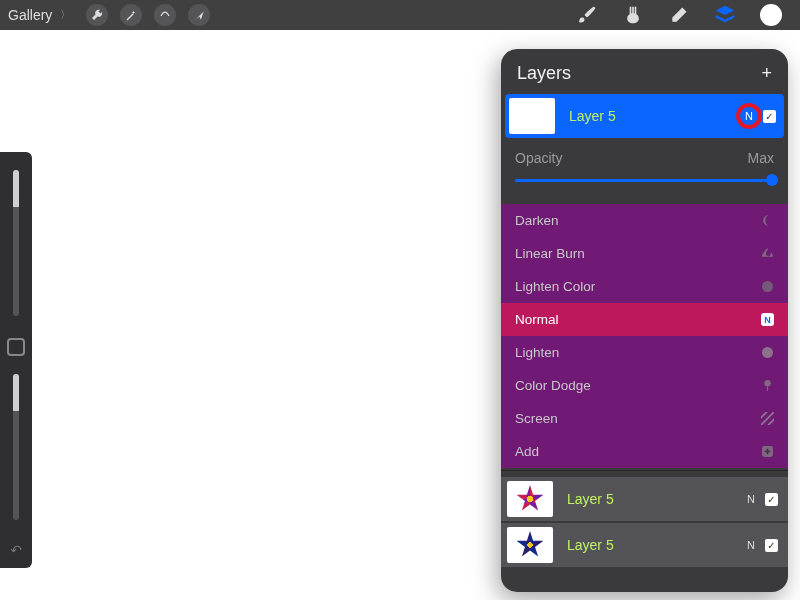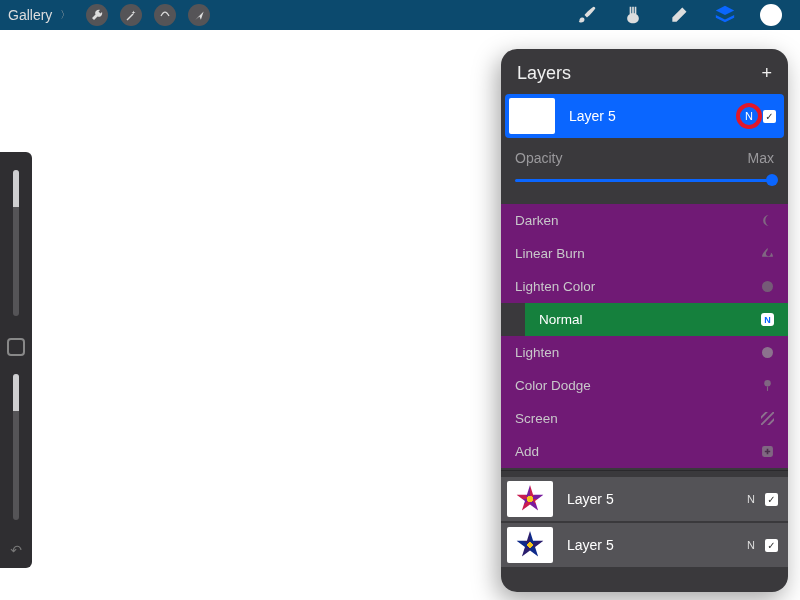--- a/index.html
+++ b/index.html
@@ -6,21 +6,21 @@
   html, body {
     margin: 0; padding: 0;
     width: 800px; height: 600px;
     overflow: hidden;
     font-family: -apple-system, Helvetica, Arial, sans-serif;
     background: #fff;
     position: relative;
   }
   .topbar {
     position: absolute; top: 0; left: 0; right: 0; height: 30px;
-    background: #0c4a6e;
+    background: #404040;
     display: flex; align-items: center;
     color: #e8e8e8; font-size: 14px;
     padding: 0 8px;
     z-index: 10;
   }
   .gallery-label { margin-right: 8px; color: #ddd; }
   .topbar .chev { font-size: 10px; color: #aaa; margin-right: 10px; }
   .tool-circle {
     width: 22px; height: 22px; border-radius: 50%;
     background: #555457; margin: 0 6px;
@@ -83,21 +83,21 @@
   }
   .layer-row.selected {
     background: #0a66ff;
     margin: 0 4px; border-radius: 4px; padding: 0 8px 0 4px;
   }
   .layer-thumb {
     width: 46px; height: 36px; background: #fff; border-radius: 2px;
     margin-right: 14px;
     display:flex;align-items:center;justify-content:center;
   }
-  .layer-row .name { flex:1; color:#ffffff; }
+  .layer-row .name { flex:1; color:#bef264; }
   .blend-letter { font-size: 11px; color:#fff; margin-right:10px; position:relative;}
   .checkbox {
     width: 13px; height: 13px; background: #fff; border-radius: 2px;
     display:flex;align-items:center;justify-content:center;
     font-size: 10px; color:#333;
   }
   .red-circle {
     position:absolute; border: 4px solid #e2172a; border-radius:50%;
     width:26px;height:26px; right:22px; top:50%; transform:translateY(-50%);
     pointer-events:none;
@@ -116,21 +116,21 @@
   }
 
   .blend-list { margin-top: 8px; }
   .blend-item {
     display:flex; align-items:center; justify-content:space-between;
     height: 33px; padding: 0 14px;
     font-size: 13.5px; color:#c8c7ca;
     background:#701a75;
   }
   .blend-item.selected {
-    background:#15803d; color:#fff;margin-left:24px;
+    background:#be185d; color:#fff;
   }
   .blend-item .bicon { width:14px;height:14px; opacity:.7; display:flex;align-items:center;justify-content:center;}
   .blend-item.selected .bicon-box {
     width:13px;height:13px;background:#fff;border-radius:3px;
     display:flex;align-items:center;justify-content:center;font-size:9px;font-weight:600;color:#0a66ff;
   }
   .blend-item .bicon svg { width:13px;height:13px; }
   .blend-item .dot { width:11px;height:11px;border-radius:50%;background:#777;}
 
   .flower { position:relative; width:28px;height:28px; }

